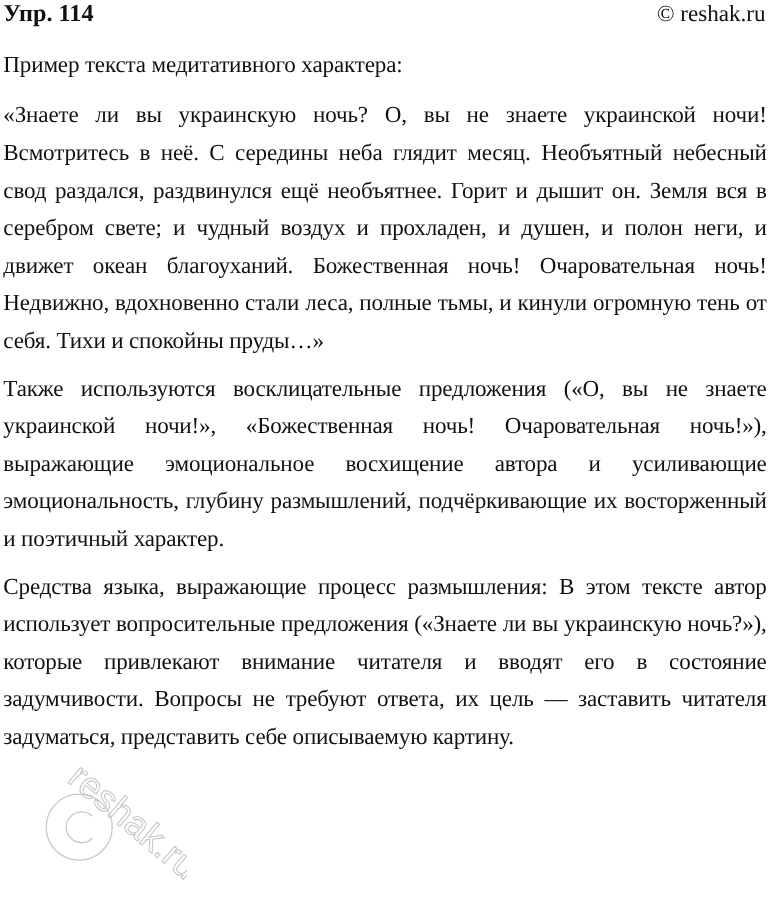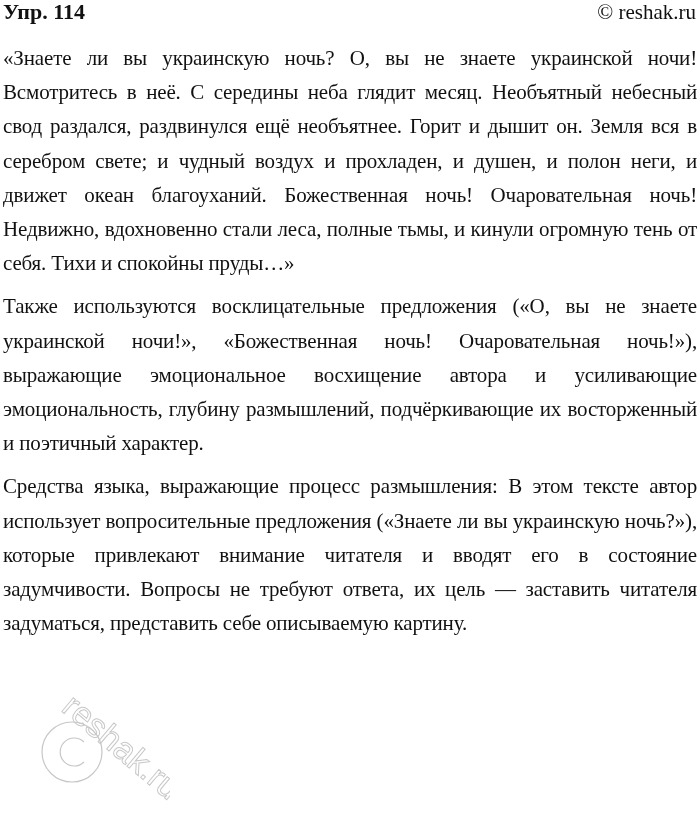--- a/index.html
+++ b/index.html
@@ -71,20 +71,21 @@
   </style>
 </head>
 <body>
 
 <div class="header">
   <div class="exercise-title">Упр. 114</div>
   <div class="copyright">© reshak.ru</div>
 </div>
 
 <div class="content">
+  <p class="para intro">Пример текста медитативного характера:</p>
   <p class="para">«Знаете ли вы украинскую ночь? О, вы не знаете украинской ночи! Всмотритесь в неё. С середины неба глядит месяц. Необъятный небесный свод раздался, раздвинулся ещё необъятнее. Горит и дышит он. Земля вся в серебром свете; и чудный воздух и прохладен, и душен, и полон неги, и движет океан благоуханий. Божественная ночь! Очаровательная ночь! Недвижно, вдохновенно стали леса, полные тьмы, и кинули огромную тень от себя. Тихи и спокойны пруды…»</p>
   <p class="para">Также используются восклицательные предложения («О, вы не знаете украинской ночи!», «Божественная ночь! Очаровательная ночь!»), выражающие эмоциональное восхищение автора и усиливающие эмоциональность, глубину размышлений, подчёркивающие их восторженный и поэтичный характер.</p>
   <p class="para">Средства языка, выражающие процесс размышления: В этом тексте автор использует вопросительные предложения («Знаете ли вы украинскую ночь?»), которые привлекают внимание читателя и вводят его в состояние задумчивости. Вопросы не требуют ответа, их цель — заставить читателя задуматься, представить себе описываемую картину.</p>
 </div>
 
 <div class="watermark">
   <svg viewBox="0 0 150 140" xmlns="http://www.w3.org/2000/svg">
     <g fill="none" stroke="#9a9a9a" stroke-width="1.2">
       <circle cx="52" cy="82" r="30"></circle>
       <path d="M64 72 A14 14 0 1 0 64 92"></path>

